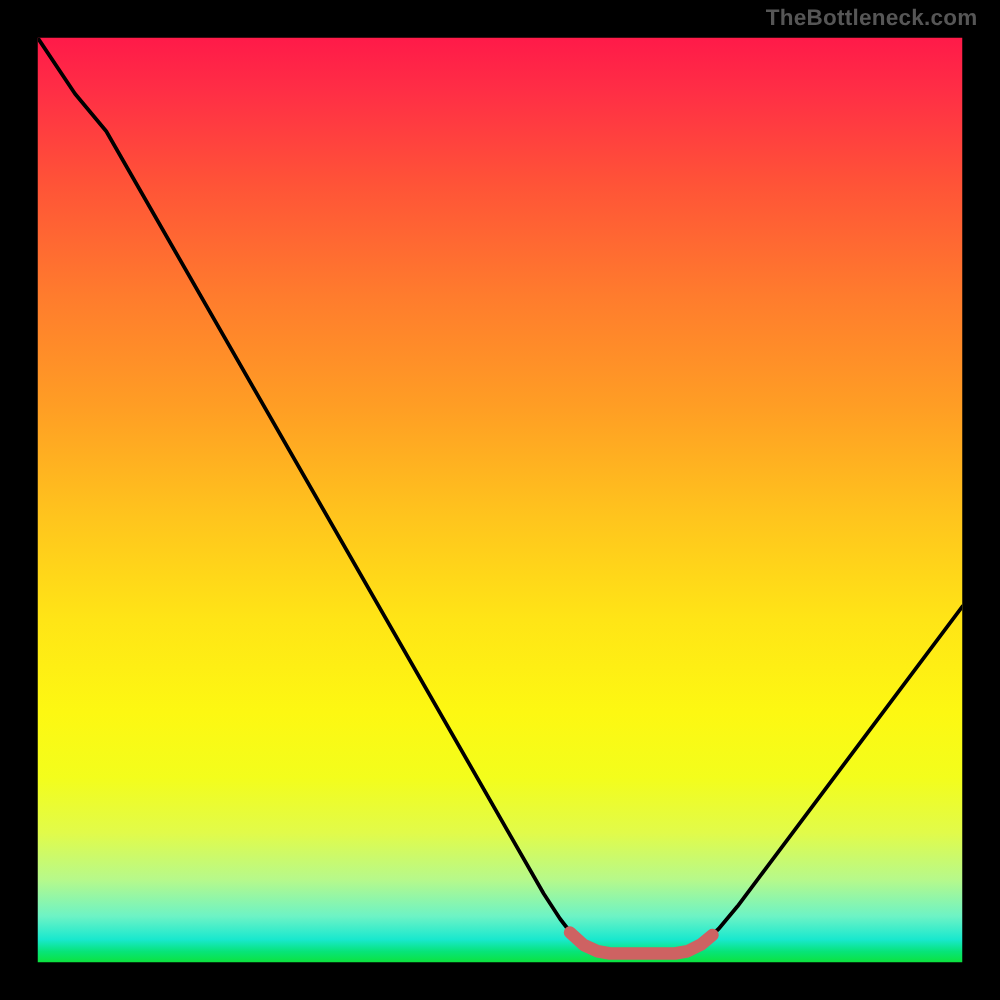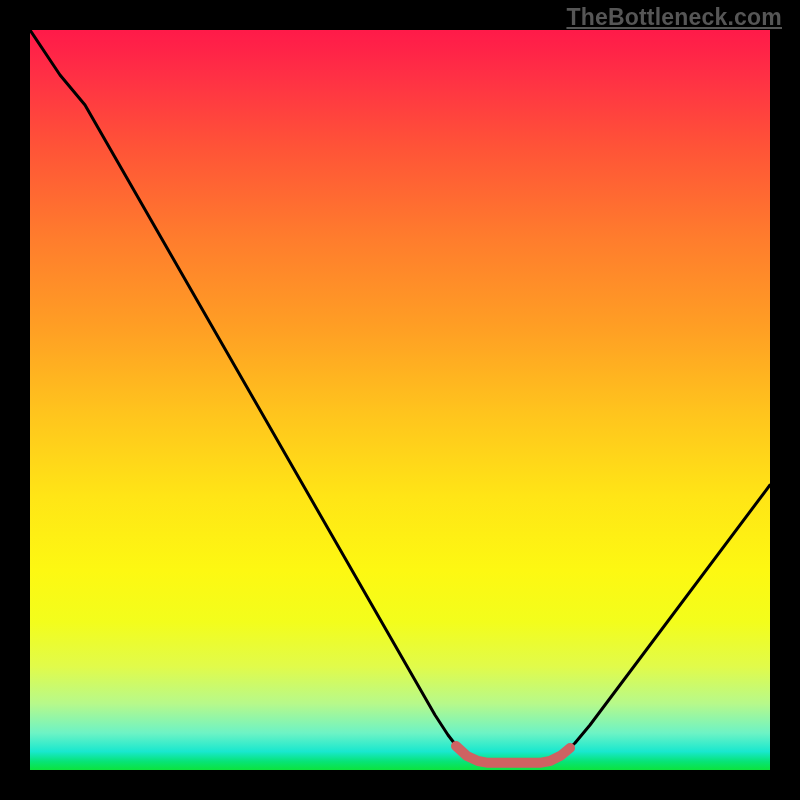--- a/index.html
+++ b/index.html
@@ -14,26 +14,25 @@
     position: relative;
     width: 800px;
     height: 800px;
     background: #000;
   }
   .watermark {
     position: absolute;
     top: 4px;
     right: 18px;
     font-family: Arial, Helvetica, sans-serif;
-    font-size: 23px;
+    font-size: 18px;
     font-weight: 600;
     color: #565656;
     letter-spacing: 0.2px;
     z-index: 10;
-    text-decoration: underline;
   }
   .plot {
     position: absolute;
     left: 30px;
     top: 30px;
     width: 740px;
     height: 740px;
     overflow: hidden;
   }
   .gradient {

